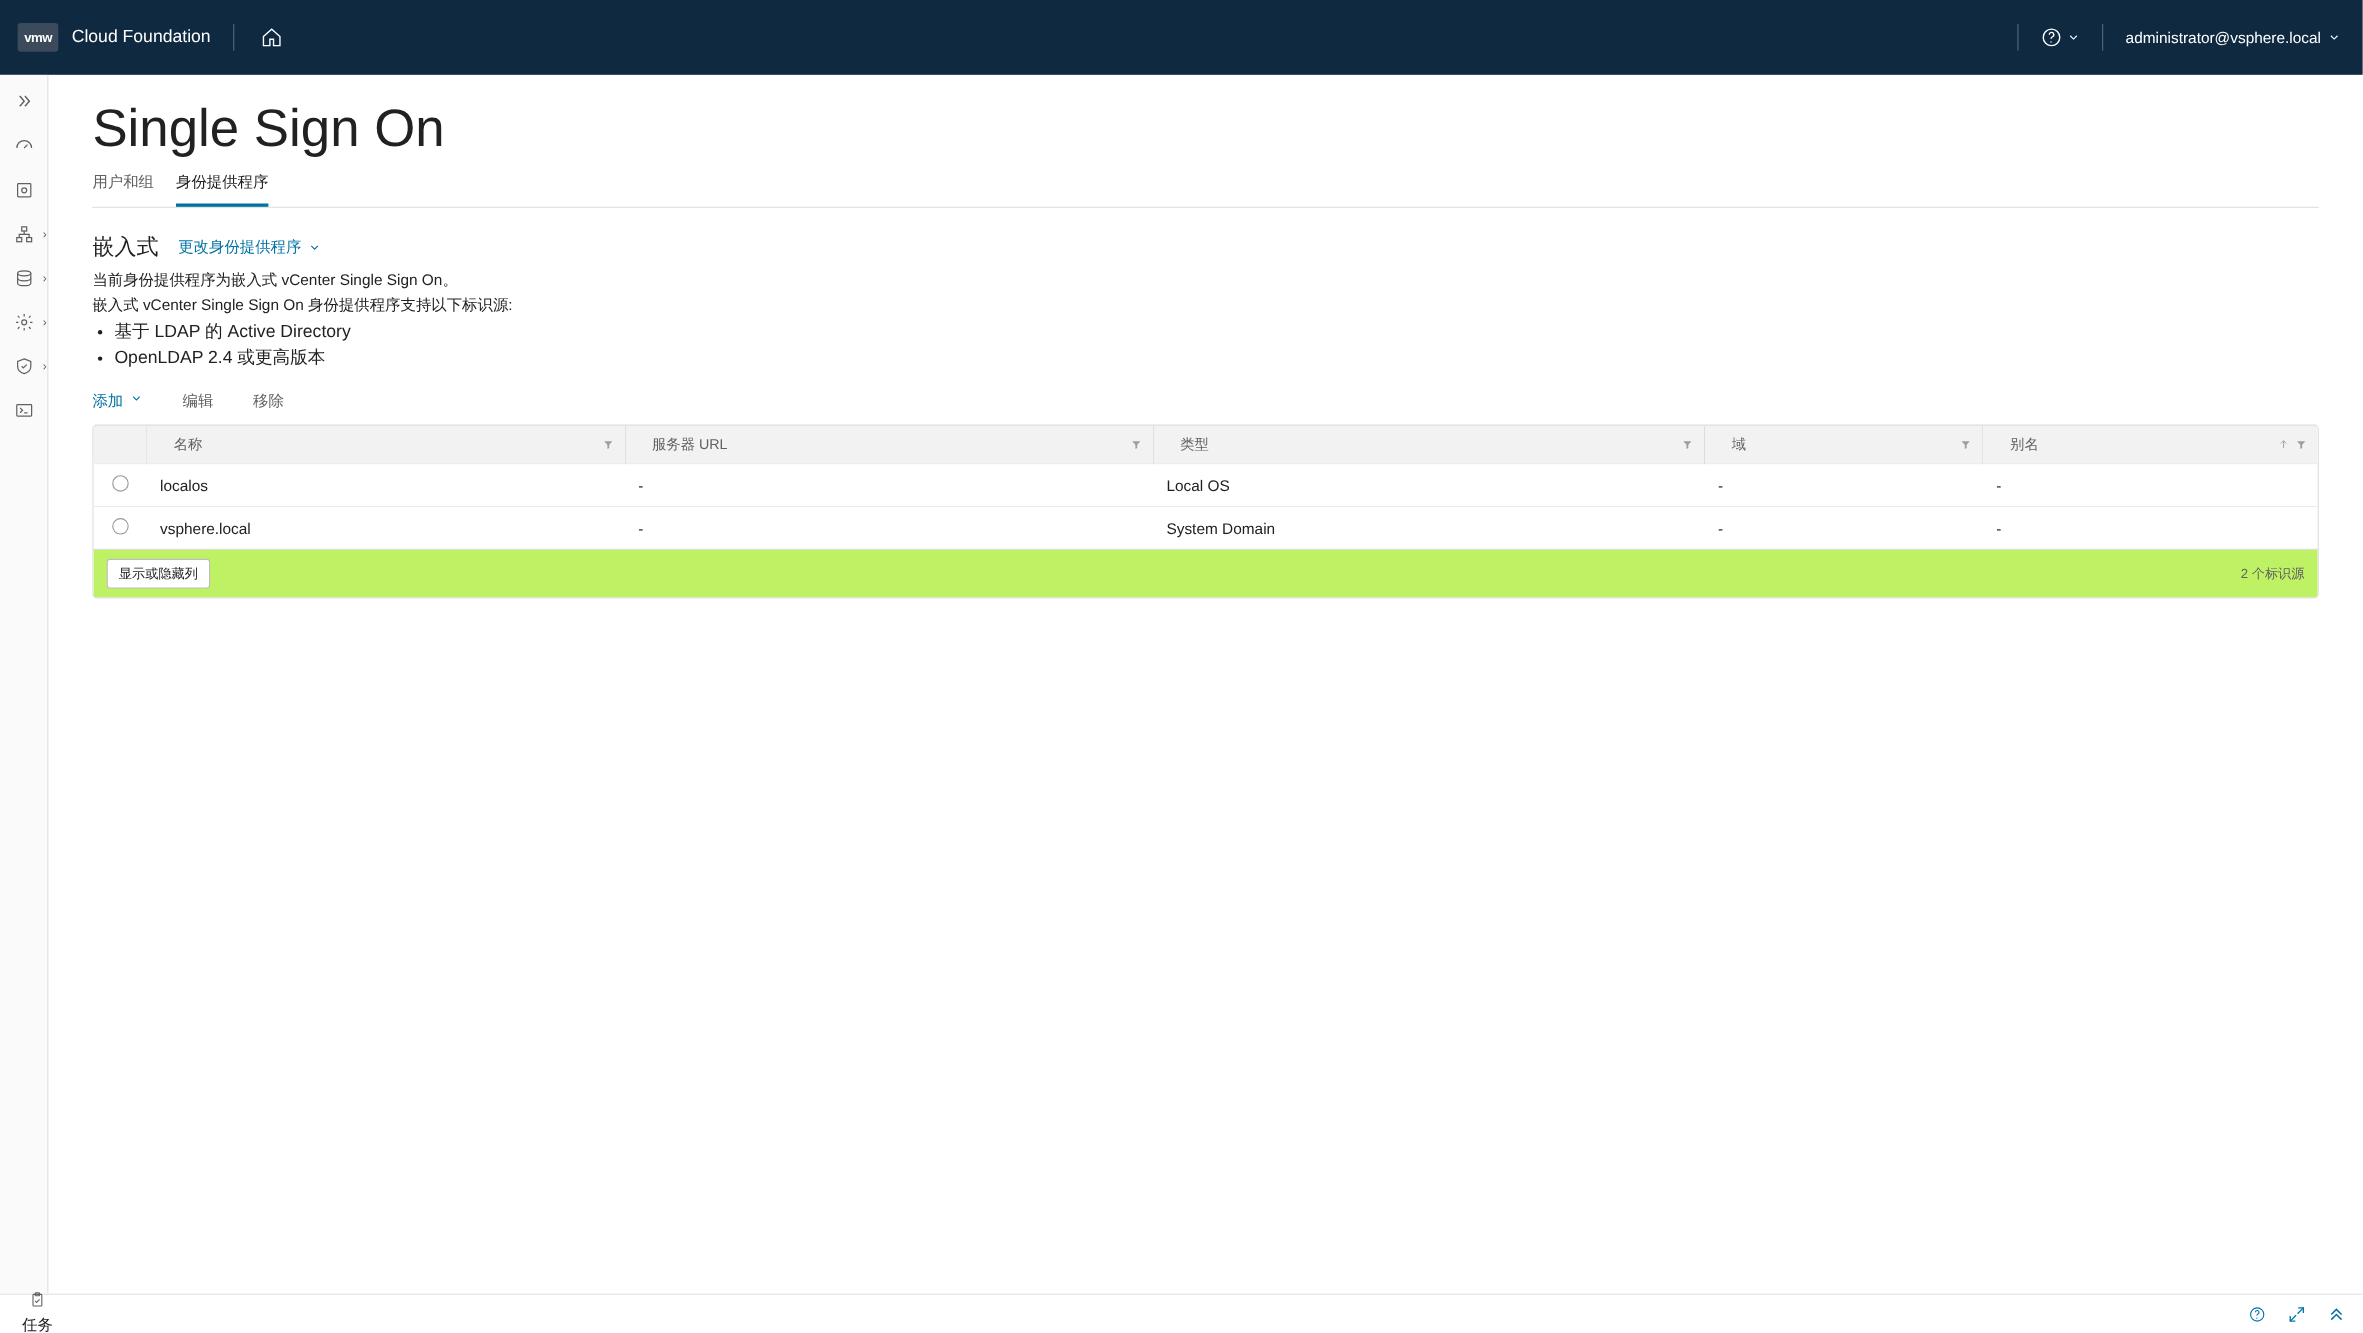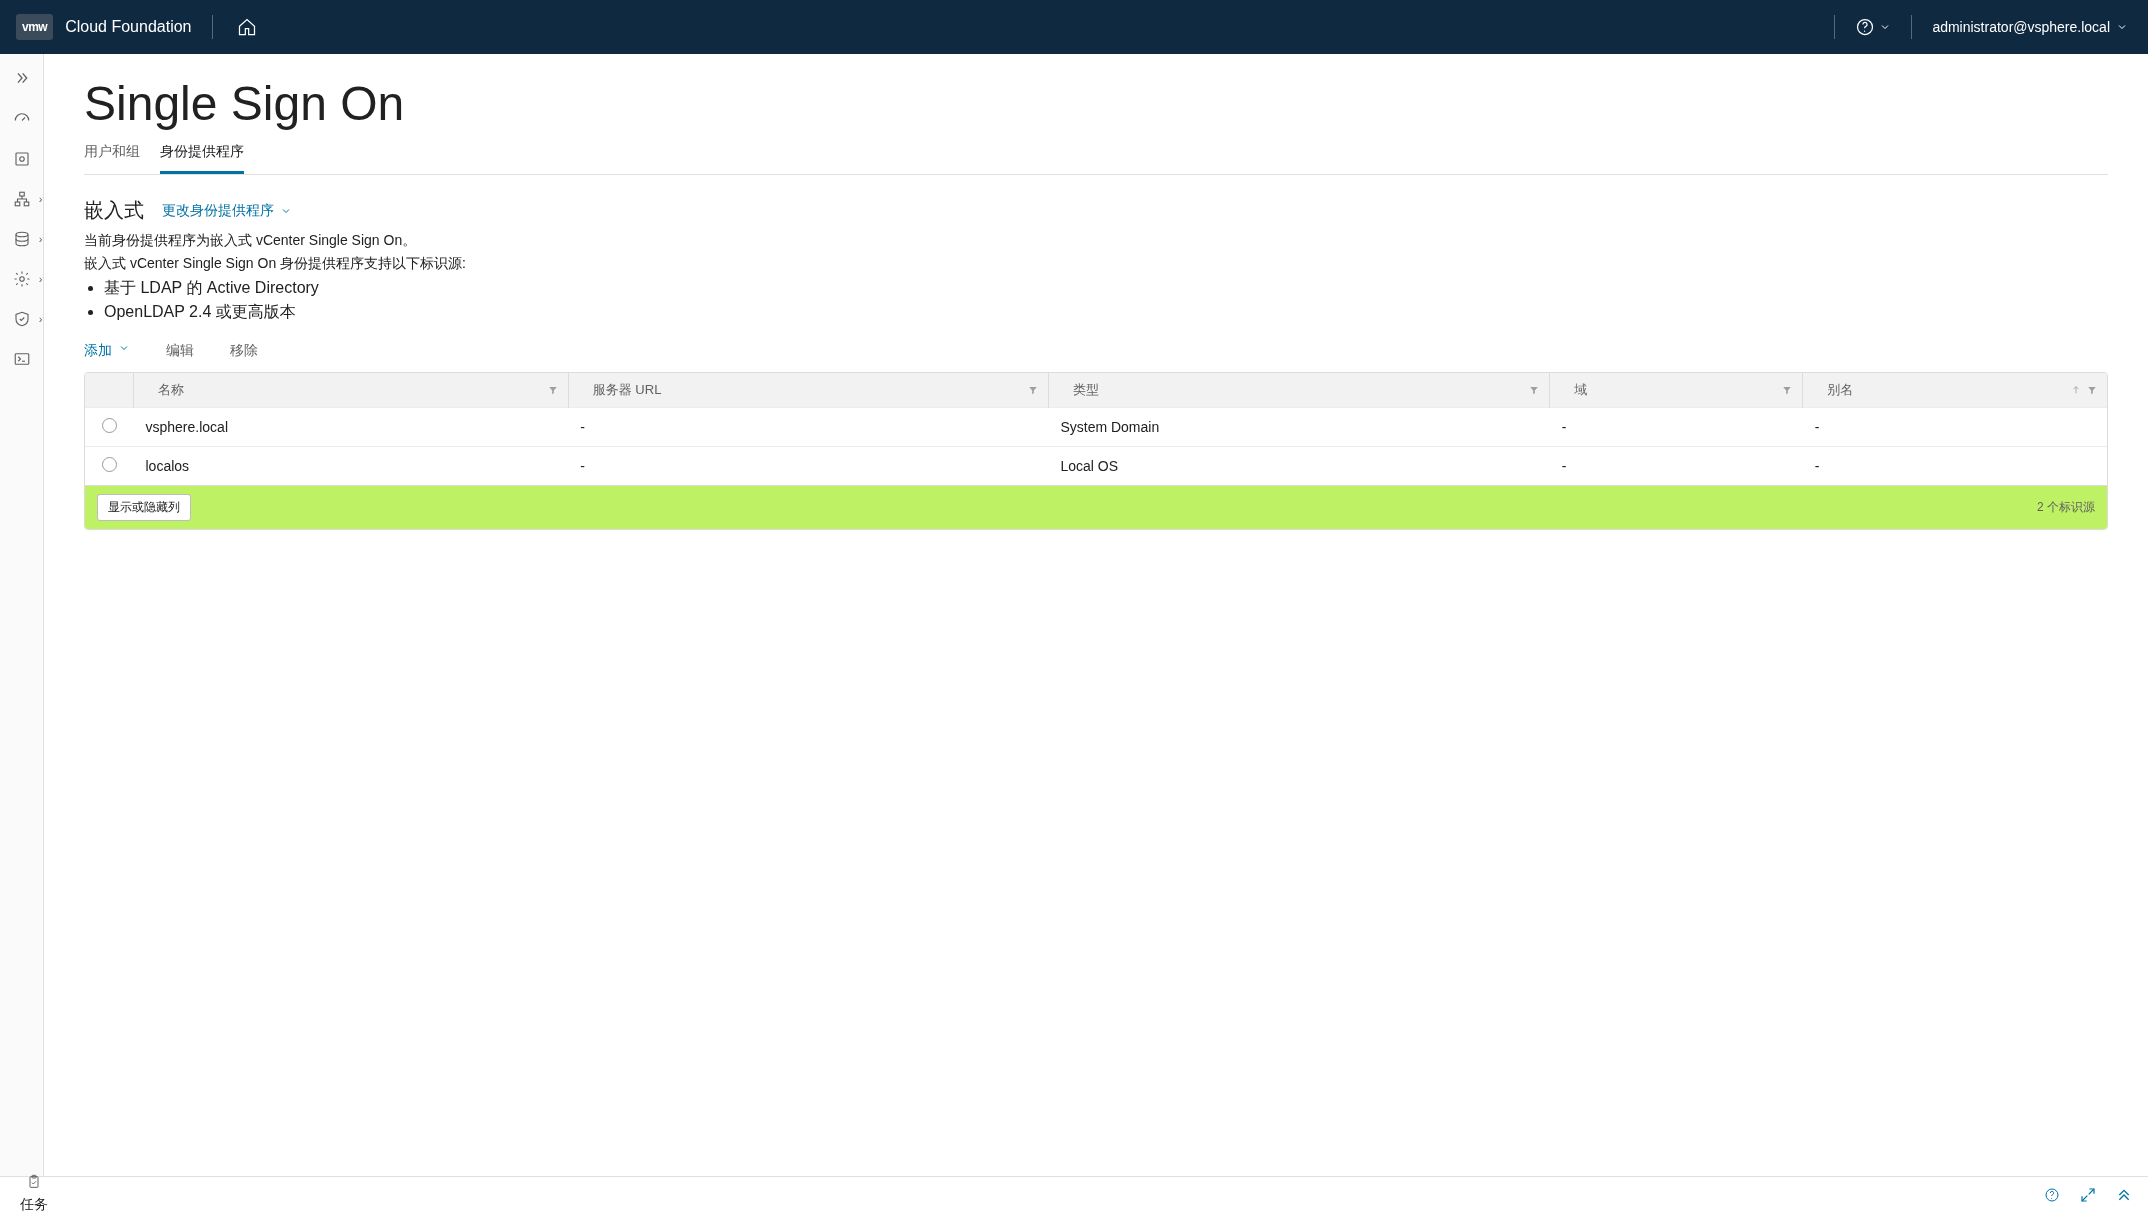--- a/index.html
+++ b/index.html
@@ -17,21 +17,21 @@
       flex-direction: column;
       height: 100vh;
       width: 100vw;
     }
     
     .header {
       display: flex;
       align-items: center;
       background: #0f2940;
       color: #ffffff;
-      height: 54px;
+      height: 68px;
       padding: 0 16px;
     }
     .header-left {
       display: flex;
       align-items: center;
       gap: 12px;
     }
     .logo-badge {
       background: #3b4b5b;
       color: #fff;
@@ -500,31 +500,31 @@
                         <path d="M3 5 H21 L14 13 V20 L10 22 V13 Z"></path>
                       </svg>
                   </span>
                 </span>
               </th>
             </tr>
           </thead>
           <tbody>
             <tr>
               <td><span class="radio"></span></td>
-              <td>vsphere.local</td>
+              <td>localos</td>
               <td>-</td>
-              <td>System Domain</td>
+              <td>Local OS</td>
               <td>-</td>
               <td>-</td>
             </tr>
             <tr>
               <td><span class="radio"></span></td>
-              <td>localos</td>
+              <td>vsphere.local</td>
               <td>-</td>
-              <td>Local OS</td>
+              <td>System Domain</td>
               <td>-</td>
               <td>-</td>
             </tr>
           </tbody>
         </table>
         <div class="table-footer">
           <button class="col-toggle-btn">显示或隐藏列</button>
           <span class="count-label">2 个标识源</span>
         </div>
       </div>

